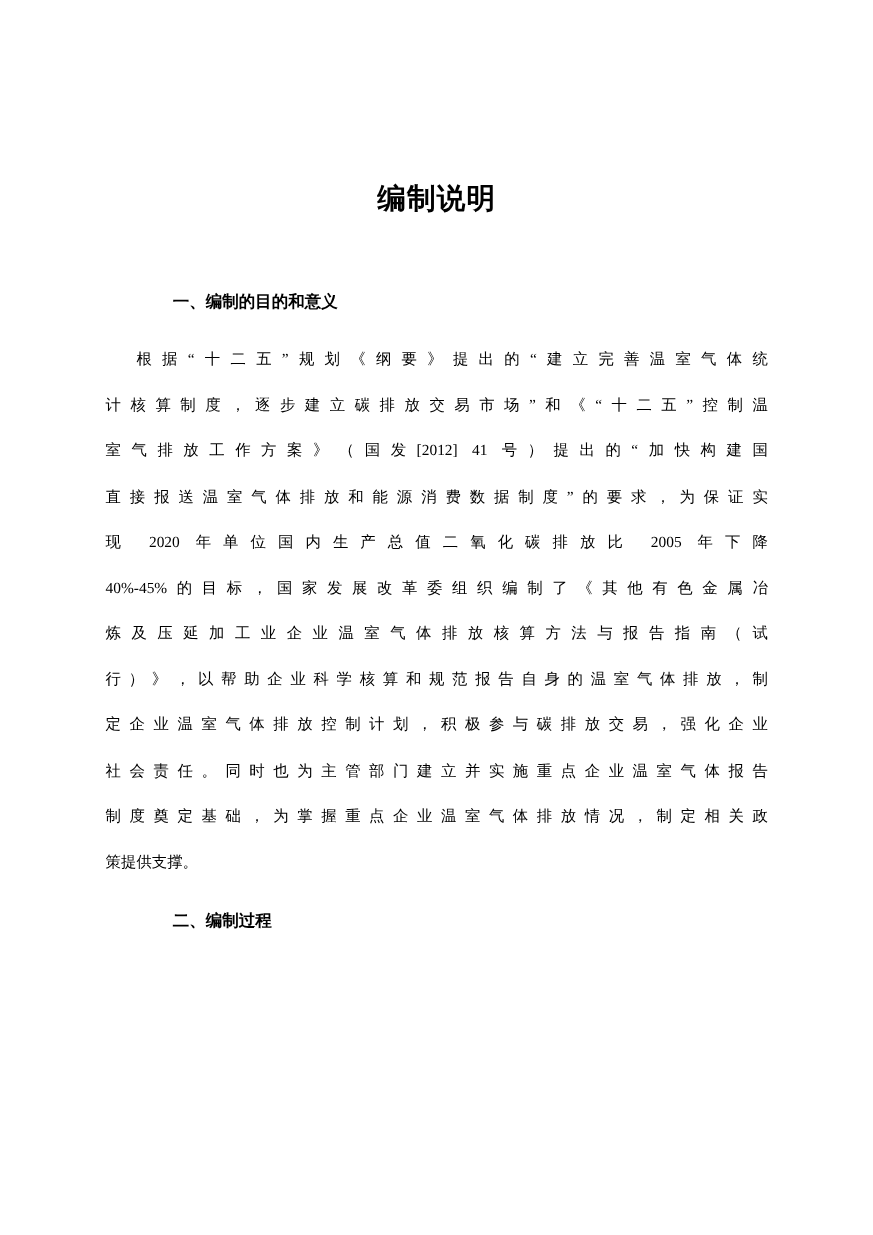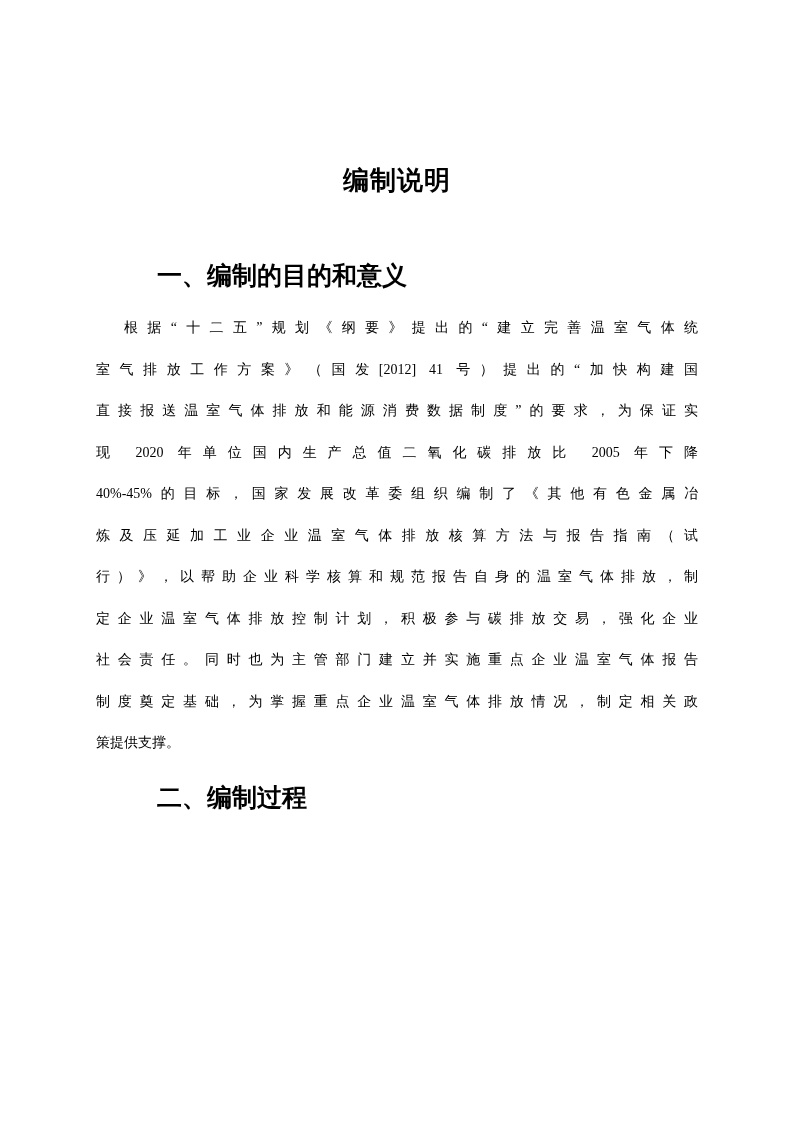--- a/index.html
+++ b/index.html
@@ -24,21 +24,21 @@
     font-family: "Liberation Sans", "DejaVu Sans", sans-serif;
     font-weight: 700;
     font-size: 26px;
     line-height: 32px;
     letter-spacing: 1px;
     color: #000000;
   }
   .section-heading {
     font-family: "Liberation Sans", "DejaVu Sans", sans-serif;
     font-weight: 700;
-    font-size: 25px;
+    font-size: 15px;
     line-height: 30px;
     margin: 0 0 0 61px;
     color: #000000;
   }
   .section-heading.first-heading  { margin-top: 64px; }
   .section-heading.second-heading { margin-top: 18px; }
   .para {
     margin: 17px 0 0 0;
     font-family: "Liberation Serif", "DejaVu Serif", serif;
     font-size: 14px;
@@ -70,20 +70,21 @@
 
 <div class="page">
   <div class="content">
 
     <h1 class="doc-title">编制说明</h1>
 
     <h2 class="section-heading first-heading">一、编制的目的和意义</h2>
 
     <div class="para">
       <div class="line first-line">根据“十二五”规划《纲要》提出的“建立完善温室气体统</div>
+      <div class="line">计核算制度，逐步建立碳排放交易市场”和《“十二五”控制温</div>
       <div class="line">室气排放工作方案》（国发[2012] 41 号）提出的“加快构建国</div>
       <div class="line">直接报送温室气体排放和能源消费数据制度”的要求，为保证实</div>
       <div class="line">现 2020 年单位国内生产总值二氧化碳排放比 2005 年下降</div>
       <div class="line">40%-45%的目标，国家发展改革委组织编制了《其他有色金属冶</div>
       <div class="line">炼及压延加工业企业温室气体排放核算方法与报告指南（试</div>
       <div class="line">行）》，以帮助企业科学核算和规范报告自身的温室气体排放，制</div>
       <div class="line">定企业温室气体排放控制计划，积极参与碳排放交易，强化企业</div>
       <div class="line">社会责任。同时也为主管部门建立并实施重点企业温室气体报告</div>
       <div class="line">制度奠定基础，为掌握重点企业温室气体排放情况，制定相关政</div>
       <div class="line last-line">策提供支撑。</div>

